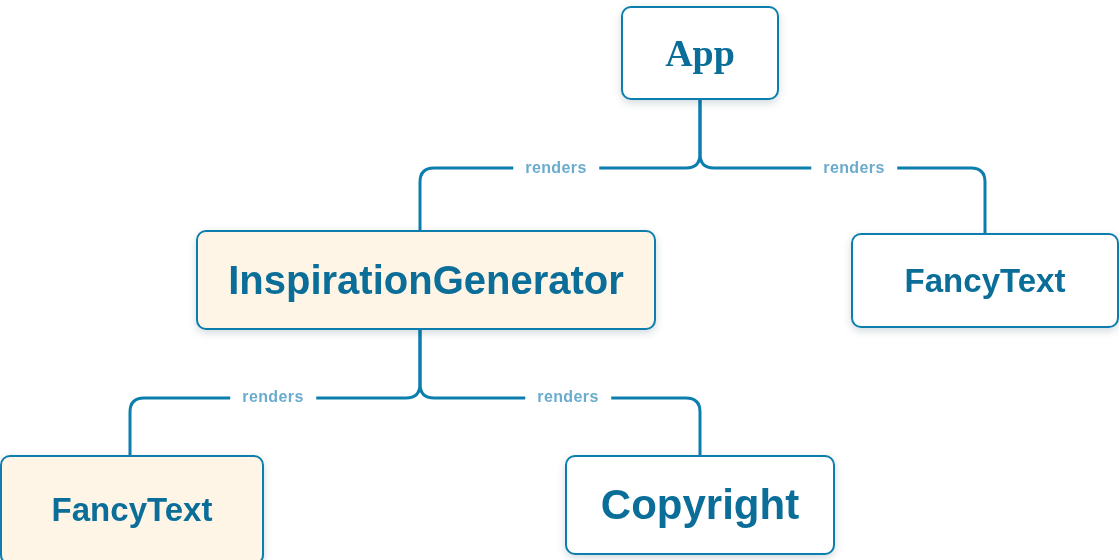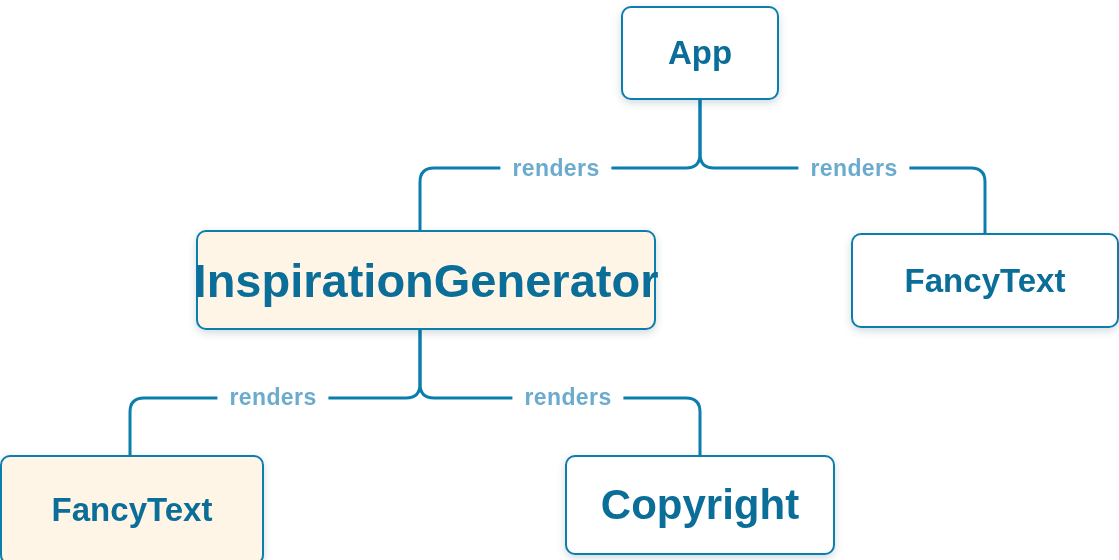--- a/index.html
+++ b/index.html
@@ -25,21 +25,21 @@
     pointer-events: none;
   }
 
   
   .edge-label {
     position: absolute;
     z-index: 1;
     transform: translate(-50%, -50%);
     background: var(--background, #FFFFFF);
     padding: 0 12px;
-    font-size: 23px;
+    font-size: 16px;
     font-weight: 600;
     letter-spacing: 0.4px;
     color: var(--edge-label, #6BABCE);
     white-space: nowrap;
   }
 
   
   .node {
     position: absolute;
     z-index: 2;
@@ -52,22 +52,22 @@
     background: var(--node-fill, #FFFFFF);
     color: var(--node-text, #0A6E99);
     font-weight: 600;
     box-shadow: 0 3px 8px rgba(4, 48, 71, 0.18);
     white-space: nowrap;
   }
   .node.highlight {
     background: var(--node-fill-highlight, #FEF5E7);
   }
 
-  #node-app        { left: 621px; top:   6px; width: 158px; height:  94px; font-size: 33px; }
-  #node-ig         { left: 196px; top: 230px; width: 460px; height: 100px; font-size: 47px; }
+  #node-app        { left: 621px; top:   6px; width: 158px; height:  94px; font-size: 38px; font-family: Liberation Serif, serif; }
+  #node-ig         { left: 196px; top: 230px; width: 460px; height: 100px; font-size: 40px; }
   #node-ft-right   { left: 851px; top: 233px; width: 268px; height:  95px; font-size: 33px; }
   #node-ft-left    { left:   0px; top: 455px; width: 264px; height: 110px; font-size: 33px; }
   #node-copyright  { left: 565px; top: 455px; width: 270px; height: 100px; font-size: 42px; }
 
   #edge-label-0 { left: 556px; top: 168px; }
   #edge-label-1 { left: 854px; top: 168px; }
   #edge-label-2 { left: 273px; top: 397px; }
   #edge-label-3 { left: 568px; top: 397px; }
 </style>
 </head>

